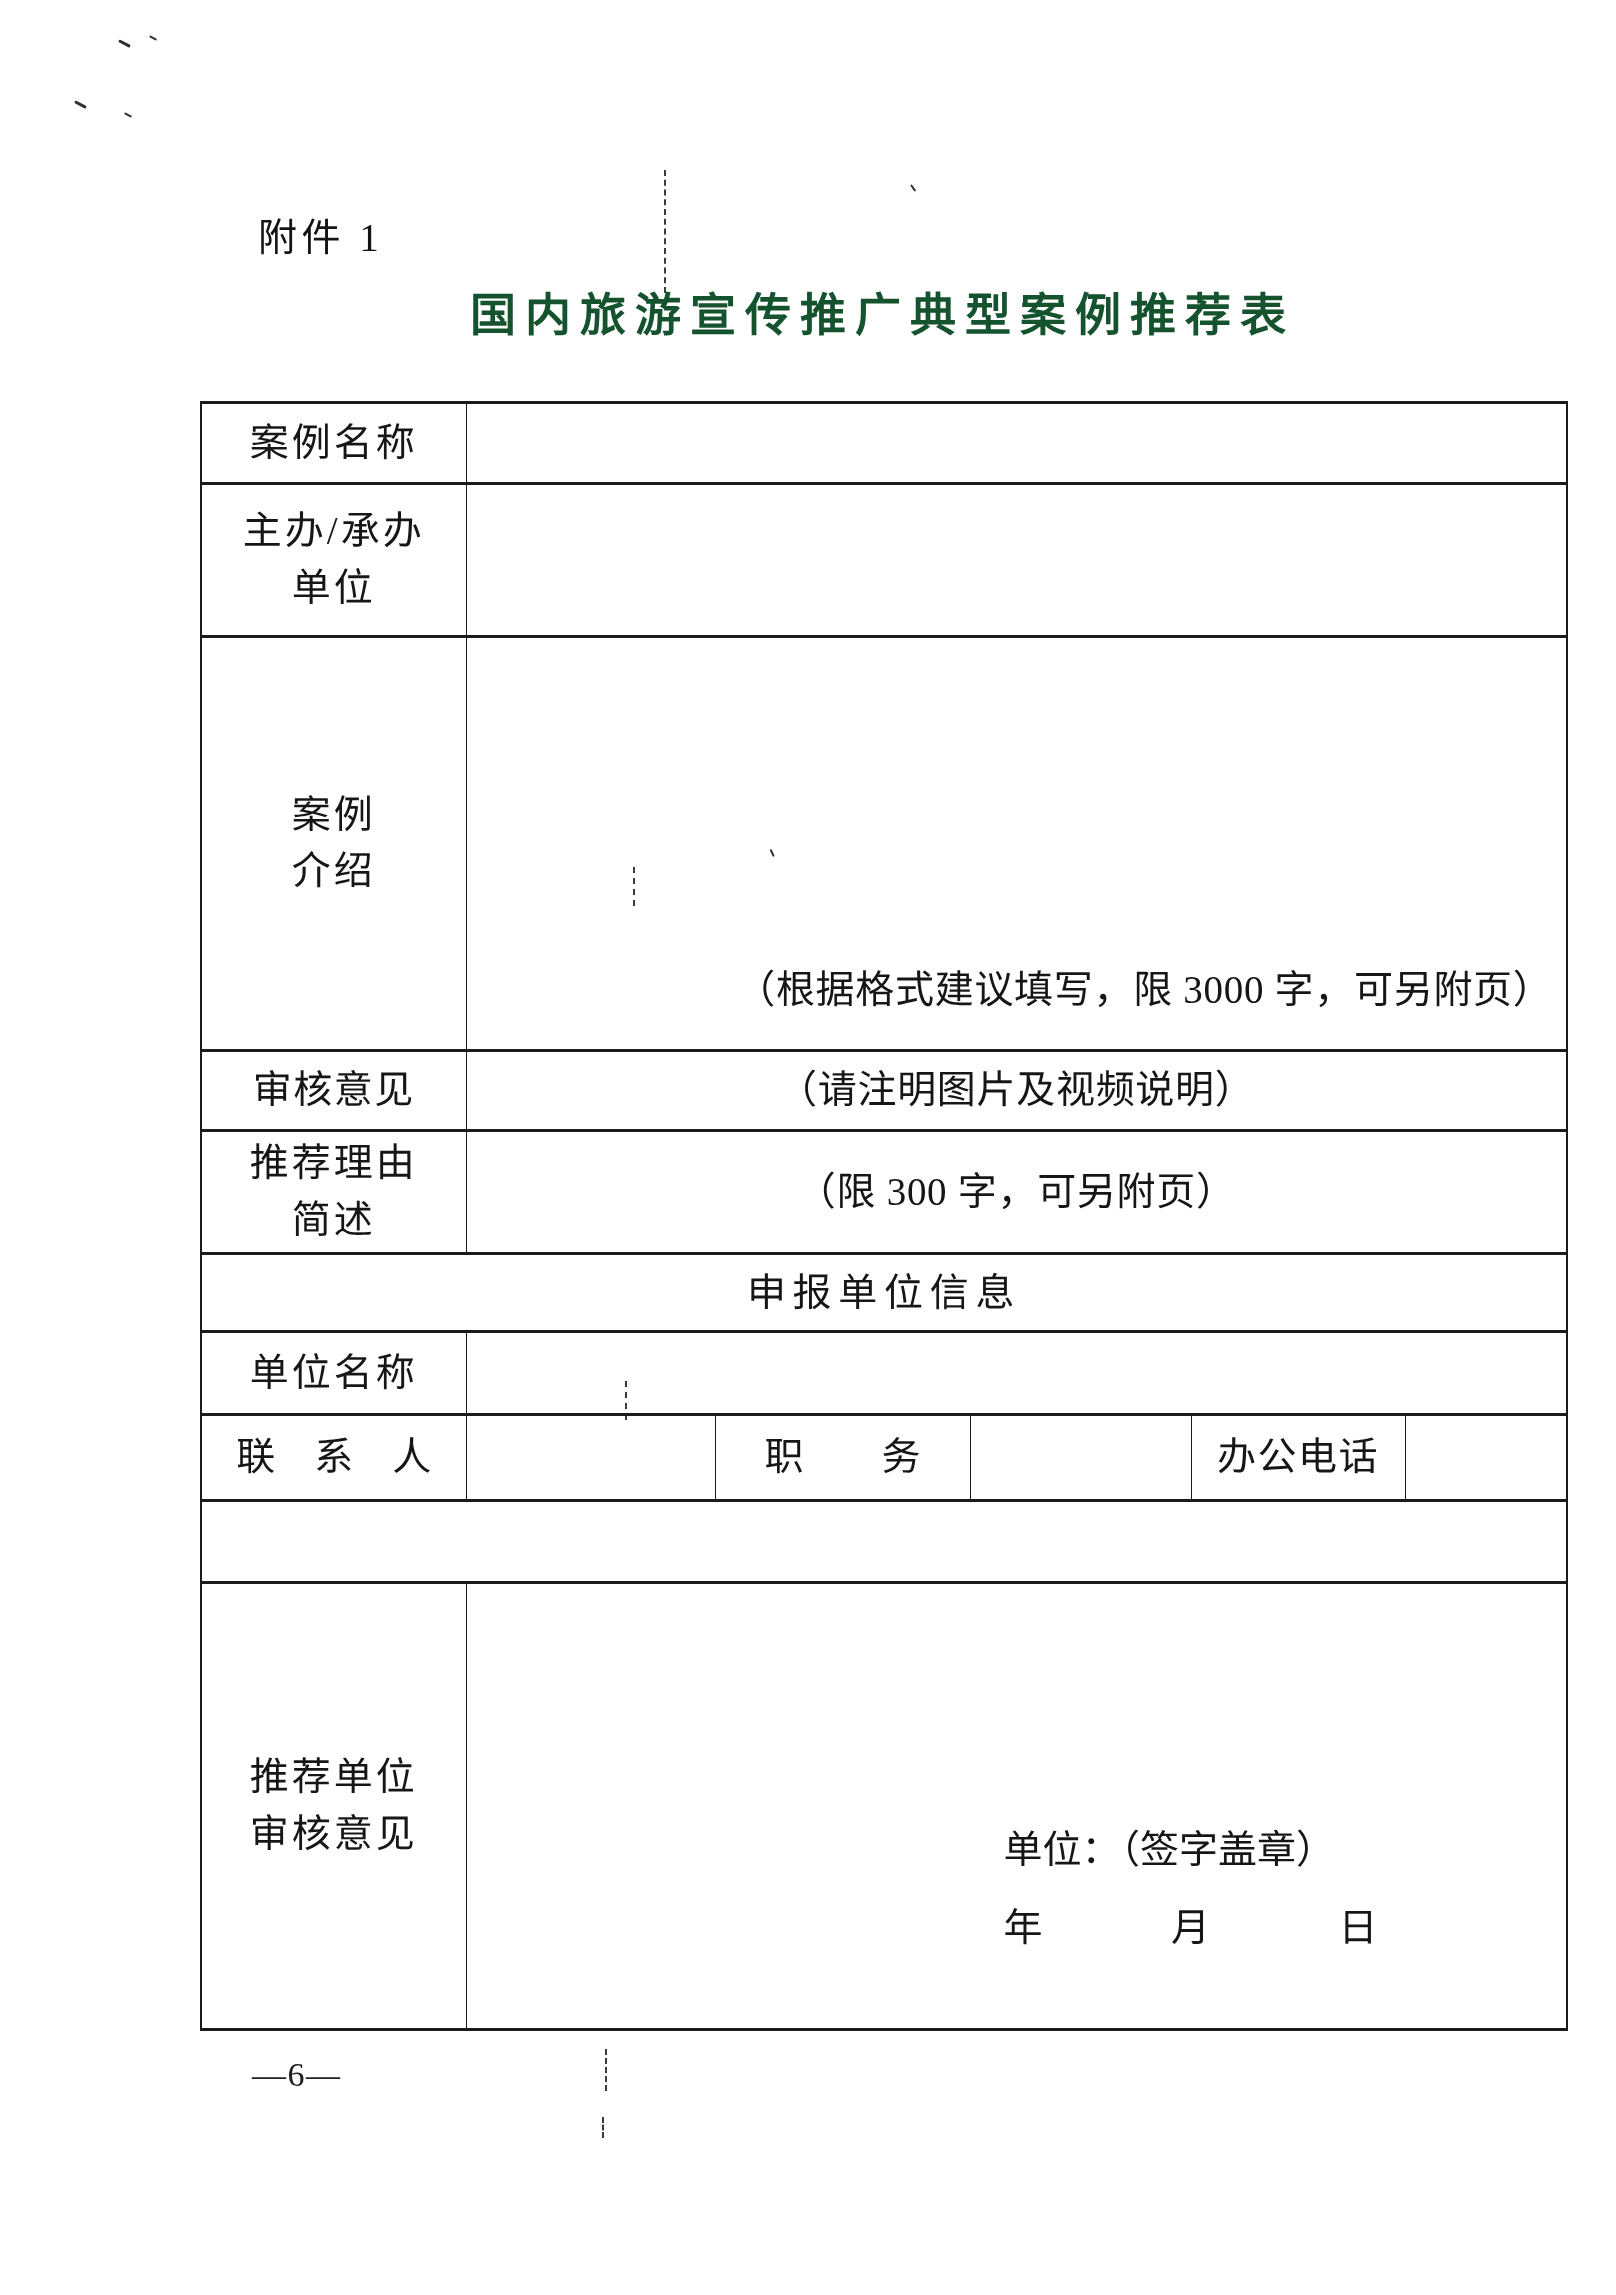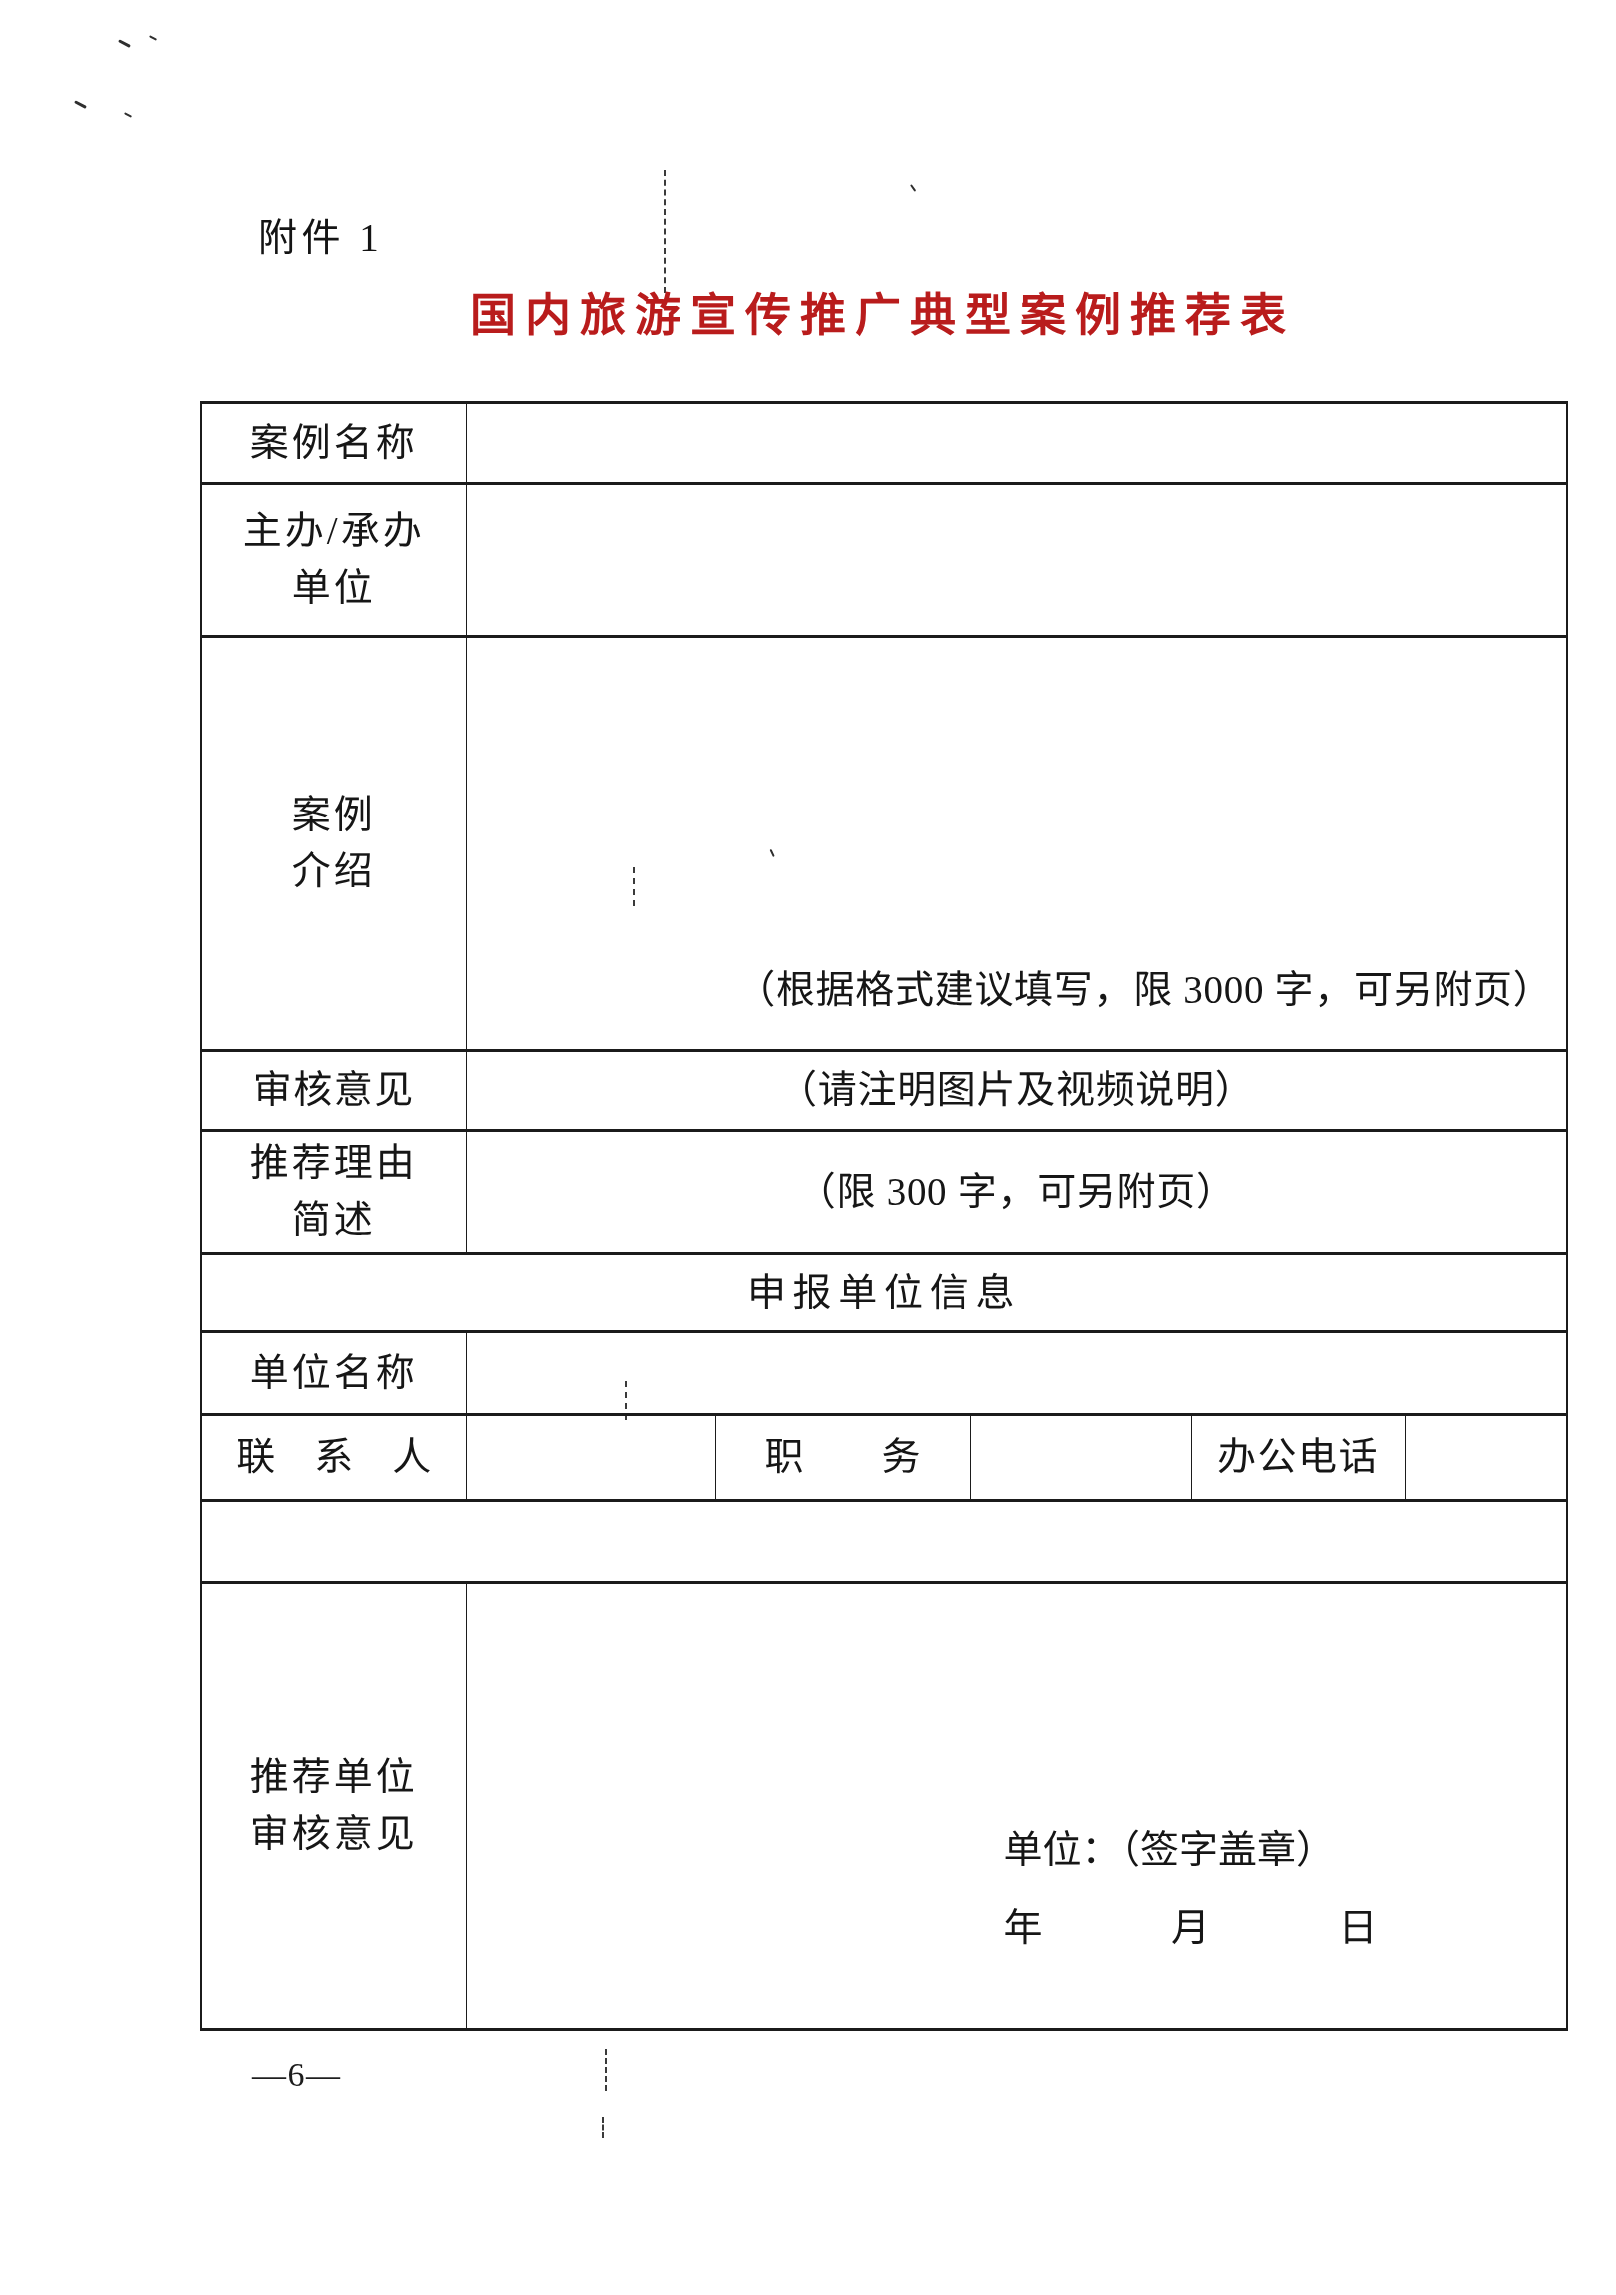--- a/index.html
+++ b/index.html
@@ -13,21 +13,21 @@
 
   
   .attachment{
     position:absolute;left:258px;top:206px;
     font-size:39px;letter-spacing:4.5px;color:#141414;
   }
   .doc-title{
     position:absolute;left:200px;top:278px;width:1365px;
     text-align:center;font-size:46px;font-weight:bold;
     font-family:"Liberation Sans", sans-serif;
-    letter-spacing:9px;color:#b91c1c;
+    letter-spacing:9px;color:#14532d;
   }
 
   
   table.form{
     position:absolute;left:200px;top:401px;
     width:1365px;height:1630px;
     border-collapse:collapse;table-layout:fixed;
     font-size:39px;color:#161616;
   }
   table.form td{

